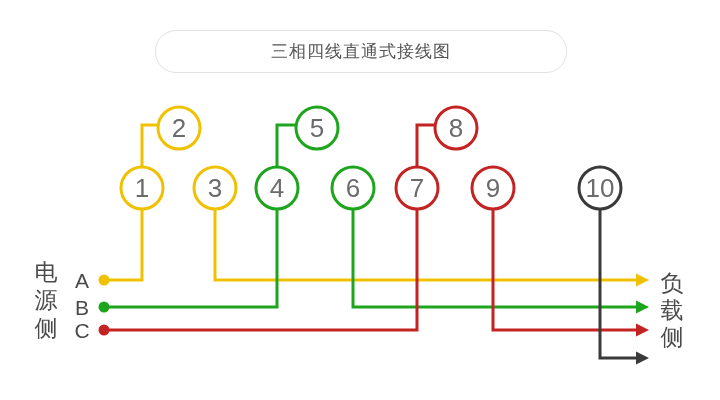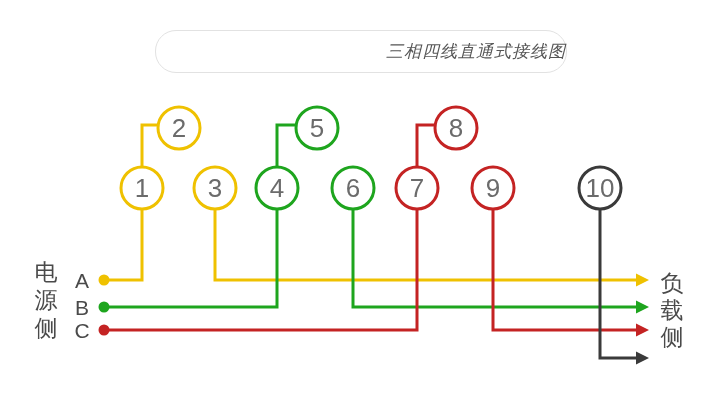--- a/index.html
+++ b/index.html
@@ -3,22 +3,22 @@
 <meta charset="utf-8">
 <style>
   html,body{margin:0;padding:0;background:#fff;}
   .stage{
     position:relative;width:720px;height:400px;background:#ffffff;overflow:hidden;
     font-family:"Liberation Sans", sans-serif;
   }
   .title-pill{
     position:absolute;left:155px;top:30px;width:410px;height:41px;
     border:1px solid #e2e2e2;border-radius:21px;background:#ffffff;
-    display:flex;align-items:center;justify-content:flex-end;
-    font-size:17px;color:#555555;letter-spacing:1px;font-style:italic;
+    display:flex;align-items:center;justify-content:center;
+    font-size:17px;color:#555555;letter-spacing:1px;
   }
   svg{position:absolute;left:0;top:0;}
   svg text{font-family:"Liberation Sans", sans-serif;}
 </style>
 </head>
 <body>
 
 <div class="stage">
   <svg width="720" height="400" viewBox="0 0 720 400">
       <polyline points="104,280 142,280 142,209" fill="none" stroke="#EFC100" stroke-width="3" stroke-linejoin="miter"></polyline>

